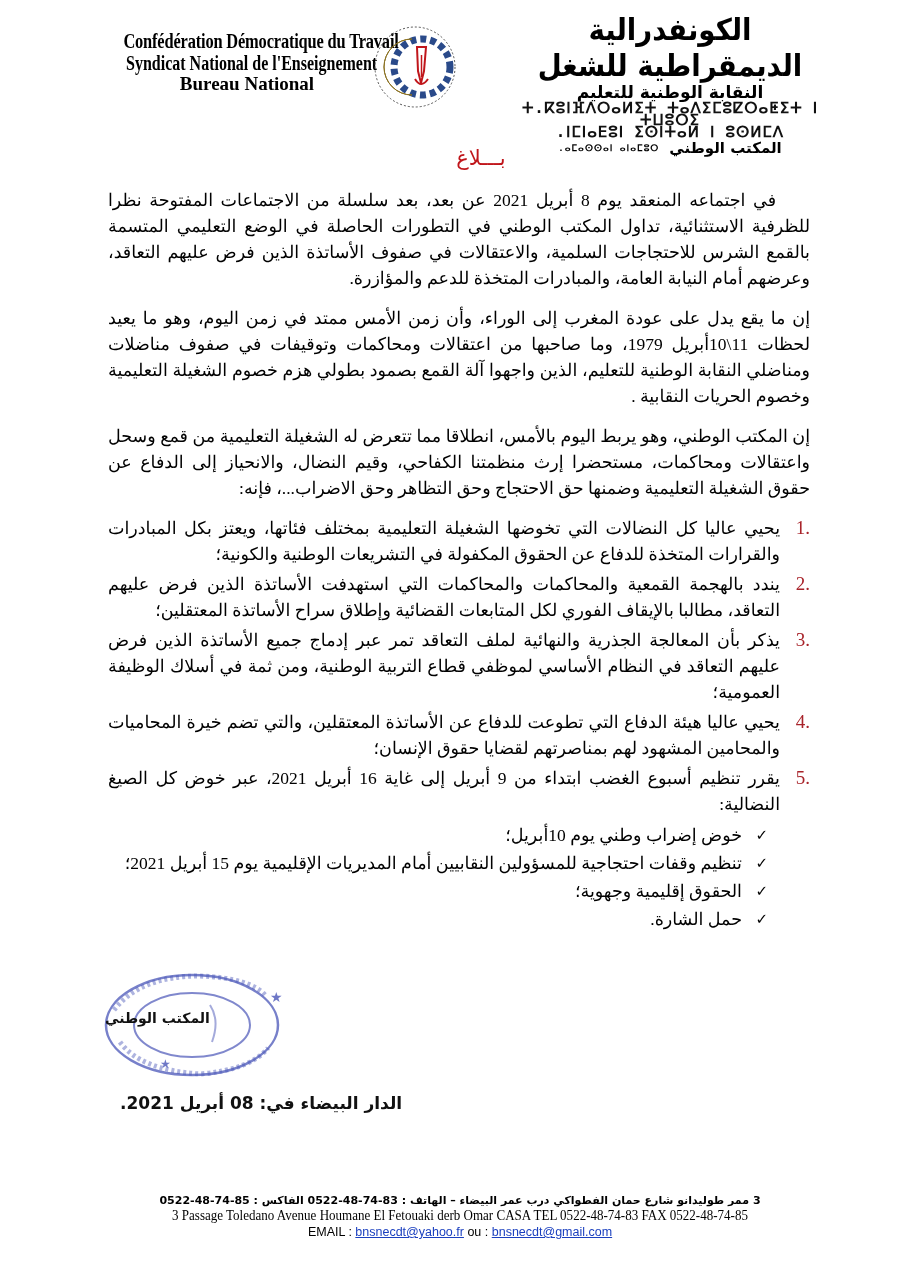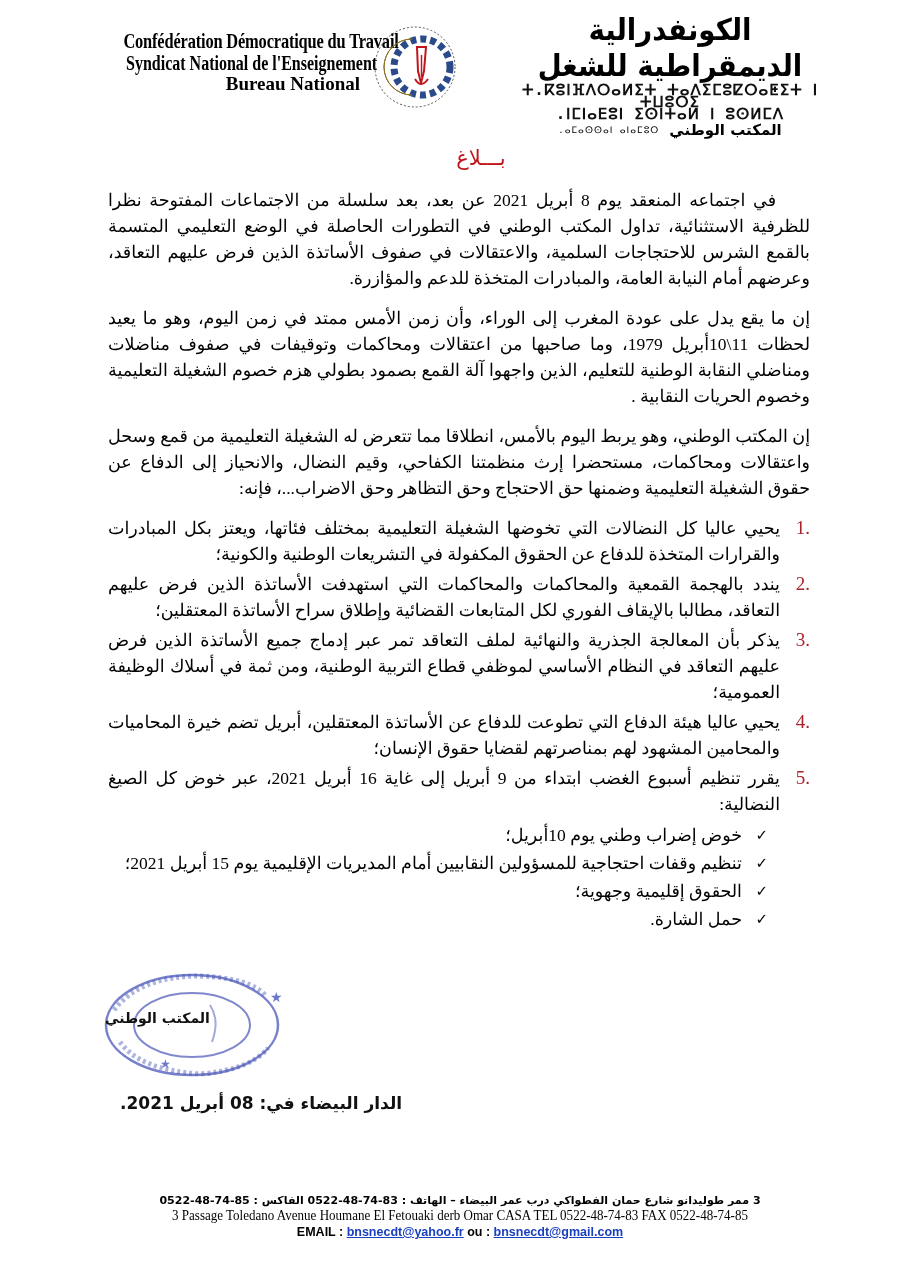--- a/index.html
+++ b/index.html
@@ -7,34 +7,34 @@
            font-family: "Liberation Serif", "DejaVu Serif", serif; color: #000; }
 
     
     .hdr-fr { position: absolute; left: 100px; top: 30px; width: 260px; text-align: center; }
     .hdr-fr .l1 { font-family: "Liberation Serif", serif; font-weight: bold; font-size: 20px;
                   line-height: 22px; transform: scaleX(0.82); transform-origin: center; white-space: nowrap;
                   letter-spacing: -0.2px; }
     .hdr-fr .l2 { font-family: "Liberation Serif", serif; font-weight: bold; font-size: 20px;
                   line-height: 22px; transform: scaleX(0.80); transform-origin: center; white-space: nowrap; }
     .hdr-fr .l3 { font-family: "Liberation Serif", serif; font-weight: bold; font-size: 19px;
-                  line-height: 20px; text-align: right; padding-left: 34px; }
+                  line-height: 20px; text-align: center; padding-left: 34px; }
 
     .logo { position: absolute; left: 360px; top: 25px; width: 110px; height: 90px; }
 
     .hdr-ar { position: absolute; left: 500px; top: 12px; width: 340px; direction: rtl; text-align: center; }
     .hdr-ar .a1 { font-family: "DejaVu Sans", sans-serif; font-weight: bold; font-size: 30px;
                   line-height: 36px; transform: scaleX(0.92); letter-spacing: -1px; }
     .hdr-ar .a2 { font-family: "DejaVu Sans", sans-serif; font-weight: bold; font-size: 17px;
                   line-height: 20px; margin-top: -2px; }
     .hdr-ar .tf1, .hdr-ar .tf2 { direction: ltr; font-family: "DejaVu Sans Mono", monospace; font-weight: bold;
                   font-size: 15px; letter-spacing: 1px; line-height: 12px; color: #111; }
     .hdr-ar .row3 { direction: rtl; display: flex; justify-content: center; align-items: center; gap: 10px; margin-top: 1px; }
     .hdr-ar .a3 { font-family: "DejaVu Sans", sans-serif; font-weight: bold; font-size: 15px; line-height: 18px; }
-    .hdr-ar .tf3 { direction: ltr; font-family: "DejaVu Sans Mono", monospace; font-weight: normal; font-size: 9px; letter-spacing: 1px; }
+    .hdr-ar .tf3 { direction: ltr; font-family: "DejaVu Sans Mono", monospace; font-weight: bold; font-size: 9px; letter-spacing: 1px; }
 
     
     .title { position: absolute; left: 0; width: 912px; top: 146px; text-align: center;
              font-family: "DejaVu Sans", sans-serif; color: #c0161b; font-size: 21px; font-weight: normal; margin-left: 25px; }
 
     
     .content { position: absolute; left: 108px; top: 187px; width: 702px; direction: rtl;
                font-family: "Liberation Serif", "DejaVu Serif", serif; font-size: 17.5px; line-height: 26px; }
     .content p { margin: 0 0 14px 0; text-align: justify; text-align-last: right; }
     .content p.first { text-indent: 34px; }
@@ -53,21 +53,21 @@
                   font-weight: bold; font-size: 14px; direction: rtl; color: #111; }
 
     .date { position: absolute; left: 120px; top: 1093px; direction: rtl; font-family: "DejaVu Sans", sans-serif;
             font-weight: bold; font-size: 17px; color: #111; white-space: nowrap; }
 
     
     .footer { position: absolute; left: 120px; top: 1193px; width: 680px; text-align: center; }
     .footer .f1 { font-family: "DejaVu Sans", sans-serif; font-weight: bold; font-size: 11px; direction: rtl; line-height: 15px; }
     .footer .f2 { font-family: "Liberation Serif", serif; font-size: 14px; line-height: 16px;
                   transform: scaleX(0.93); white-space: nowrap; }
-    .footer .f3 { font-family: "Liberation Sans", sans-serif; font-weight: bold; font-size: 12.5px; line-height: 16px; }
+    .footer .f3 { font-family: "Liberation Sans", sans-serif; font-weight: normal; font-size: 12.5px; line-height: 16px; }
     .footer a { color: #1a3fbf; text-decoration: underline; }
   </style>
 </head>
 <body>
 
 <div class="hdr-fr">
   <div class="l1">Confédération Démocratique du Travail</div>
   <div class="l2">Syndicat National de l'Enseignement</div>
   <div class="l3">Bureau National</div>
 </div>
@@ -85,20 +85,21 @@
     <path d="M57 22 L66 22 L64 46 L61 58 L58 46 Z" fill="#ffffff" stroke="#c0161b" stroke-width="2"></path>
     <line x1="61.5" y1="30" x2="61.5" y2="52" stroke="#c0161b" stroke-width="1.5"></line>
     <path d="M55 54 Q61 64 68 54" fill="none" stroke="#c0161b" stroke-width="2"></path>
 
     <circle cx="55" cy="42" r="40" fill="none" stroke="#555" stroke-width="1" stroke-dasharray="2 2"></circle>
   </svg>
 </div>
 
 <div class="hdr-ar">
   <div class="a1">الكونفدرالية الديمقراطية للشغل</div>
+  <div class="a2">النقابة الوطنية للتعليم</div>
   <div class="tf1">ⵜ.ⴽⵓⵏⴼⴷⵔⴰⵍⵉⵜ ⵜⴰⴷⵉⵎⵓⵇⵔⴰⵟⵉⵜ ⵏ ⵜⵡⵓⵔⵉ</div>
   <div class="tf2">.ⵏⵎⵏⴰⴹⵓⵏ ⵉⵙⵏⵜⴰⵍ ⵏ ⵓⵙⵍⵎⴷ</div>
   <div class="row3">
     <span class="a3">المكتب الوطني</span>
     <span class="tf3">.ⴰⵎⴰⵙⵙⴰⵏ ⴰⵏⴰⵎⵓⵔ</span>
   </div>
 </div>
 
 <div class="title">بـــلاغ</div>
 
@@ -115,21 +116,21 @@
     <li>
       <span class="num">2.</span>
       <span>يندد بالهجمة القمعية والمحاكمات والمحاكمات التي استهدفت الأساتذة الذين فرض عليهم التعاقد، مطالبا بالإيقاف الفوري لكل المتابعات القضائية وإطلاق سراح الأساتذة المعتقلين؛</span>
     </li>
     <li>
       <span class="num">3.</span>
       <span>يذكر بأن المعالجة الجذرية والنهائية لملف التعاقد تمر عبر إدماج جميع الأساتذة الذين فرض عليهم التعاقد في النظام الأساسي لموظفي قطاع التربية الوطنية، ومن ثمة في أسلاك الوظيفة العمومية؛</span>
     </li>
     <li>
       <span class="num">4.</span>
-      <span>يحيي عاليا هيئة الدفاع التي تطوعت للدفاع عن الأساتذة المعتقلين، أبريل تضم خيرة المحاميات والمحامين المشهود لهم بمناصرتهم لقضايا حقوق الإنسان؛</span>
+      <span>يحيي عاليا هيئة الدفاع التي تطوعت للدفاع عن الأساتذة المعتقلين، والتي تضم خيرة المحاميات والمحامين المشهود لهم بمناصرتهم لقضايا حقوق الإنسان؛</span>
     </li>
     <li>
       <span class="num">5.</span>
       <span>يقرر تنظيم أسبوع الغضب ابتداء من 9 أبريل إلى غاية 16 أبريل 2021، عبر خوض كل الصيغ النضالية:</span>
     </li>
   </ol>
 
   <ul class="checks">
     <li>
       <span class="ck">✓</span>

